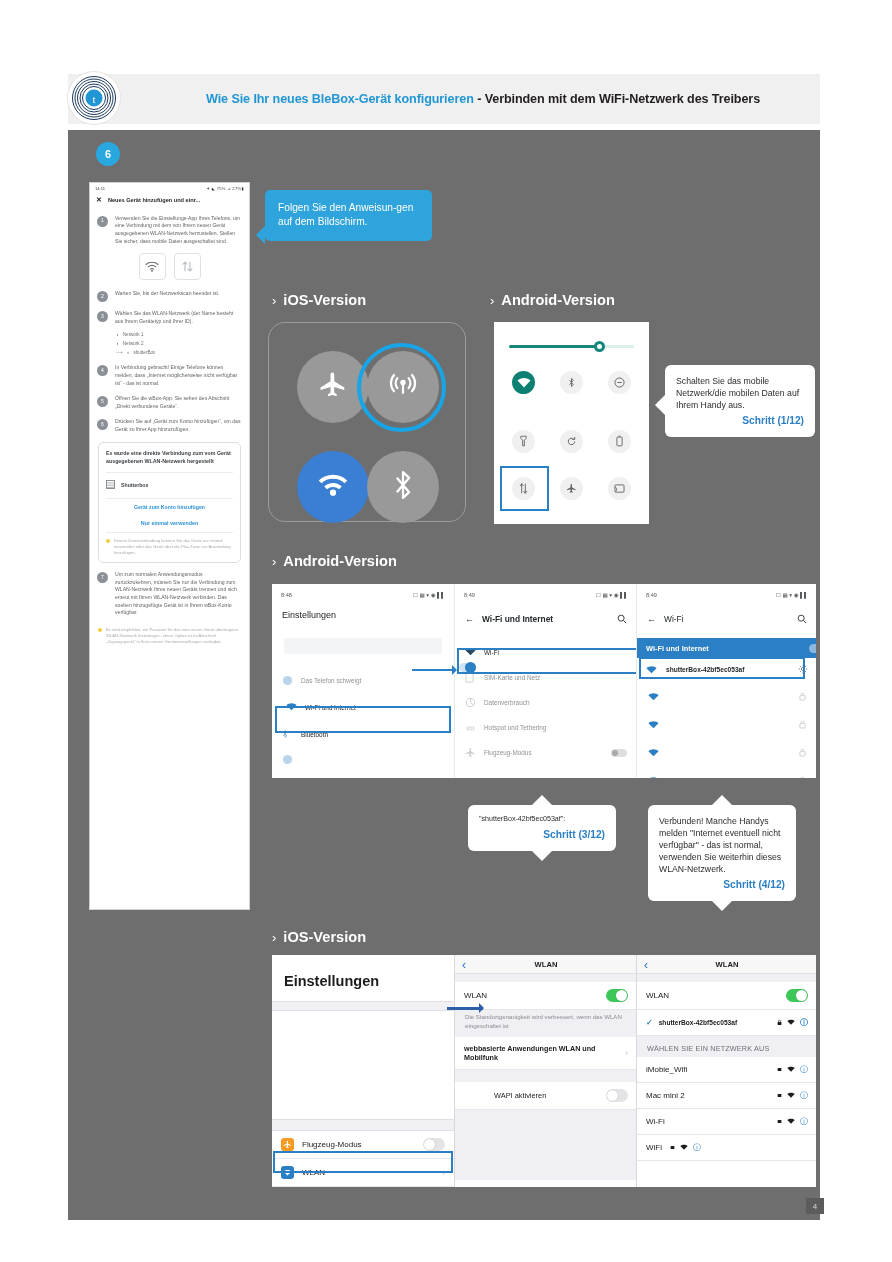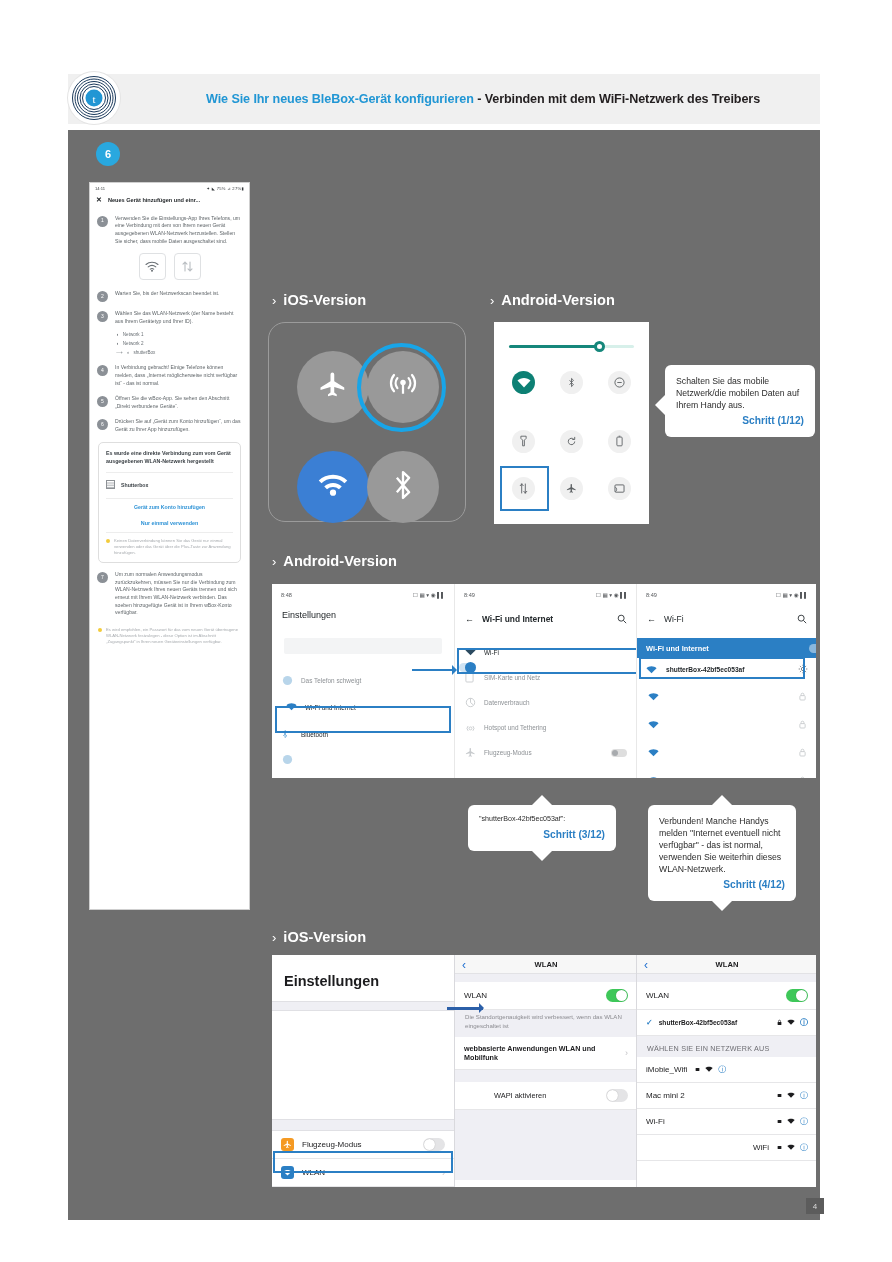--- a/index.html
+++ b/index.html
@@ -308,20 +308,21 @@
     <div class="ps-item">
       <span class="ps-num">7</span>
       <span class="ps-text">Um zum normalen Anwendungsmodus zurückzukehren, müssen Sie nur die Verbindung zum WLAN-Netzwerk Ihres neuen Geräts trennen und sich erneut mit Ihrem WLAN-Netzwerk verbinden. Das soeben hinzugefügte Gerät ist in Ihrem wBox-Konto verfügbar.</span>
     </div>
     <div class="ps-foot">
       <span class="dot-y"></span>
       <span>Es wird empfohlen, ein Passwort für das vom neuen Gerät übertragene WLAN-Netzwerk festzulegen - diese Option ist im Abschnitt „Zugangspunkt“ in Ihren neuen Geräteeinstellungen verfügbar.</span>
     </div>
   </div>
 
+  <div class="bubble-blue">Folgen Sie den Anweisun-gen auf dem Bildschirm.</div>
 
   <div class="sec-head" style="left:272px;top:292px;">
     <span class="chev">›</span><span>iOS-Version</span>
   </div>
   <div class="sec-head" style="left:490px;top:292px;">
     <span class="chev">›</span><span>Android-Version</span>
   </div>
   <div class="sec-head" style="left:272px;top:553px;">
     <span class="chev">›</span><span>Android-Version</span>
   </div>
@@ -697,21 +698,21 @@
                 <rect x="1" y="4" width="6" height="5" rx="1"></rect>
                 <path d="M2.4 4V2.8a1.6 1.6 0 0 1 3.2 0V4" fill="none" stroke="#1c1c1e"></path>
               </svg></span>
           <span><svg width="8" height="6" viewBox="0 0 12 9" fill="#1c1c1e">
                 <path d="M6 1C3.9 1 2 1.8.5 3L6 8.6 11.5 3C10 1.8 8.1 1 6 1z"></path>
               </svg></span>
           <span style="color:#2b7fc4;font-size:8px;">ⓘ</span>
         </span>
       </div>
       <div class="is-secthead">WÄHLEN SIE EIN NETZWERK AUS</div>
-      <div class="is-row" style="">
+      <div class="is-row" style="justify-content:space-between;">
         <span>iMobie_Wifi</span>
         <span style="display:flex;align-items:center;gap:5px;">
             <span><svg width="5" height="7" viewBox="0 0 8 10" fill="#1c1c1e">
                 <rect x="1" y="4" width="6" height="5" rx="1"></rect>
               </svg></span>
             <span><svg width="8" height="6" viewBox="0 0 12 9" fill="#1c1c1e">
                 <path d="M6 1C3.9 1 2 1.8.5 3L6 8.6 11.5 3C10 1.8 8.1 1 6 1z"></path>
               </svg></span>
             <span style="color:#2b7fc4;font-size:8px;">ⓘ</span>
           </span>
@@ -733,21 +734,21 @@
         <span style="display:flex;align-items:center;gap:5px;">
             <span><svg width="5" height="7" viewBox="0 0 8 10" fill="#1c1c1e">
                 <rect x="1" y="4" width="6" height="5" rx="1"></rect>
               </svg></span>
             <span><svg width="8" height="6" viewBox="0 0 12 9" fill="#1c1c1e">
                 <path d="M6 1C3.9 1 2 1.8.5 3L6 8.6 11.5 3C10 1.8 8.1 1 6 1z"></path>
               </svg></span>
             <span style="color:#2b7fc4;font-size:8px;">ⓘ</span>
           </span>
       </div>
-      <div class="is-row" style="justify-content:flex-end;">
+      <div class="is-row" style="justify-content:flex-start;">
         <span>WiFi</span>
         <span style="display:flex;align-items:center;gap:5px;">
             <span><svg width="5" height="7" viewBox="0 0 8 10" fill="#1c1c1e">
                 <rect x="1" y="4" width="6" height="5" rx="1"></rect>
               </svg></span>
             <span><svg width="8" height="6" viewBox="0 0 12 9" fill="#1c1c1e">
                 <path d="M6 1C3.9 1 2 1.8.5 3L6 8.6 11.5 3C10 1.8 8.1 1 6 1z"></path>
               </svg></span>
             <span style="color:#2b7fc4;font-size:8px;">ⓘ</span>
           </span>

